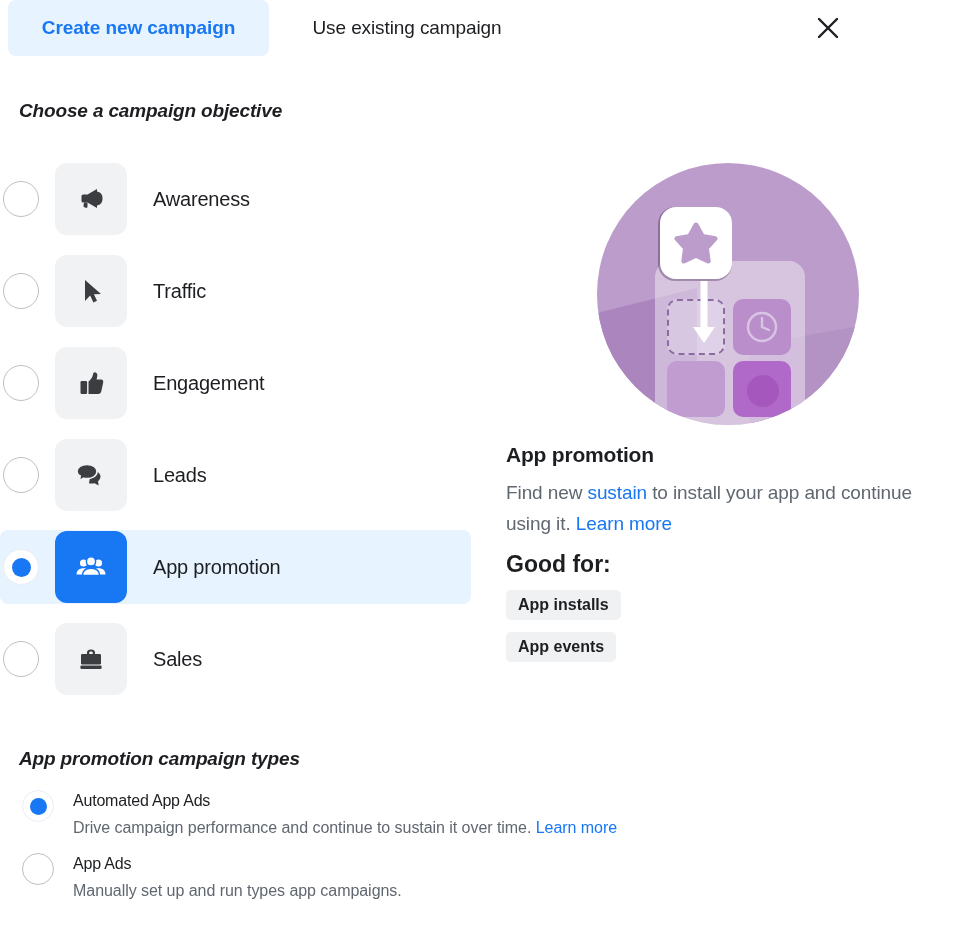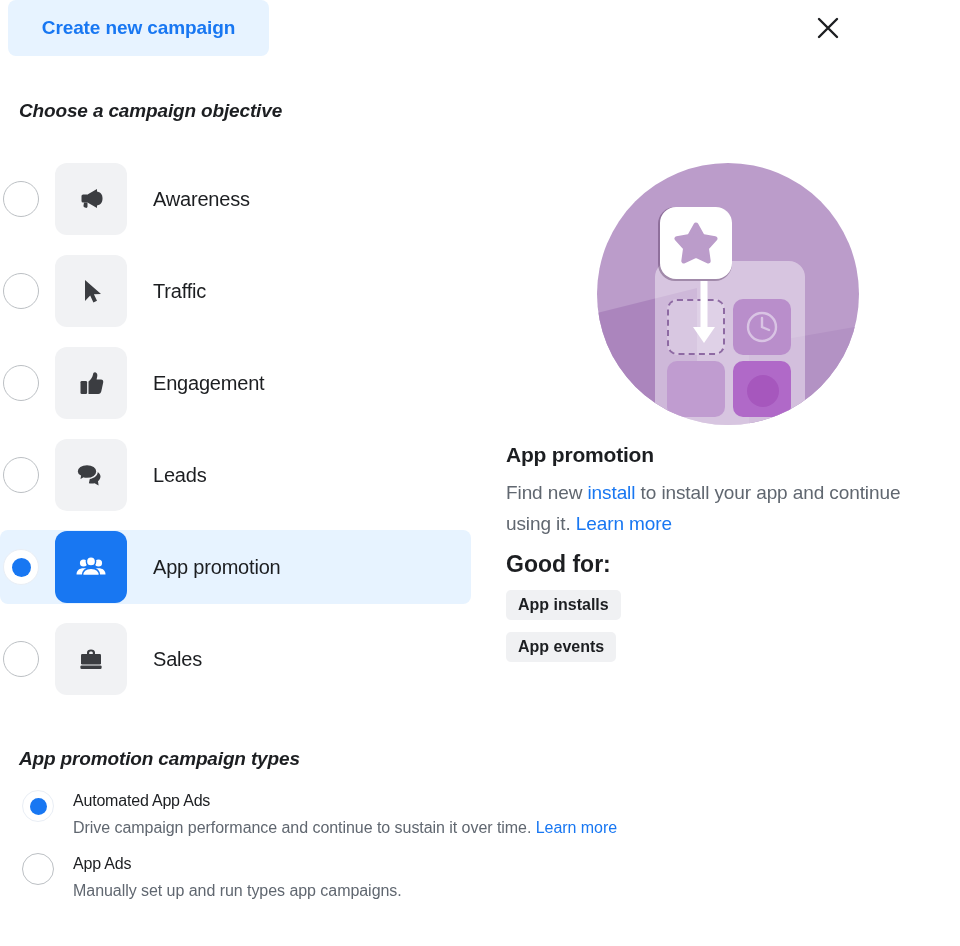--- a/index.html
+++ b/index.html
@@ -318,20 +318,23 @@
   }
 </style>
 </head>
 <body>
 
 <div id="root">
 
   <div class="tabbar">
     <div class="tab tab-create">
       <span>Create new campaign</span>
+    </div>
+    <div class="tab tab-existing">
+      <span>Use existing campaign</span>
     </div>
     <button class="close-btn" aria-label="Close">
       <svg width="22" height="22" viewBox="0 0 22 22">
         <path d="M2 2 L20 20 M20 2 L2 20" stroke="#1c1e21" stroke-width="2.4" stroke-linecap="round"></path>
       </svg>
     </button>
   </div>
 
   <div class="section-title" id="objective-title">Choose a campaign objective</div>
 
@@ -437,21 +440,21 @@
           <svg width="46" height="46" viewBox="0 0 46 46">
             <path d="M23 5 L29.4 16.4 L42 18.6 L33.4 28 L35.2 41 L23 35.2 L10.8 41 L12.6 28 L4 18.6 L16.6 16.4 Z" fill="#bb9cca" stroke="#bb9cca" stroke-width="5" stroke-linejoin="round"></path>
           </svg>
         </div>
       </div>
     </div>
 
     <div class="detail-title">App promotion</div>
 
     <div class="detail-desc">
-      <span>Find new </span><a>install</a><span> to install your app and continue using it. </span><a>Learn more</a>
+      <span>Find new </span><a>sustain</a><span> to install your app and continue using it. </span><a>Learn more</a>
     </div>
 
     <div class="goodfor-title">Good for:</div>
 
     <div class="chip-row">
       <span class="chip">App installs</span>
     </div>
     <div class="chip-row">
       <span class="chip">App events</span>
     </div>

